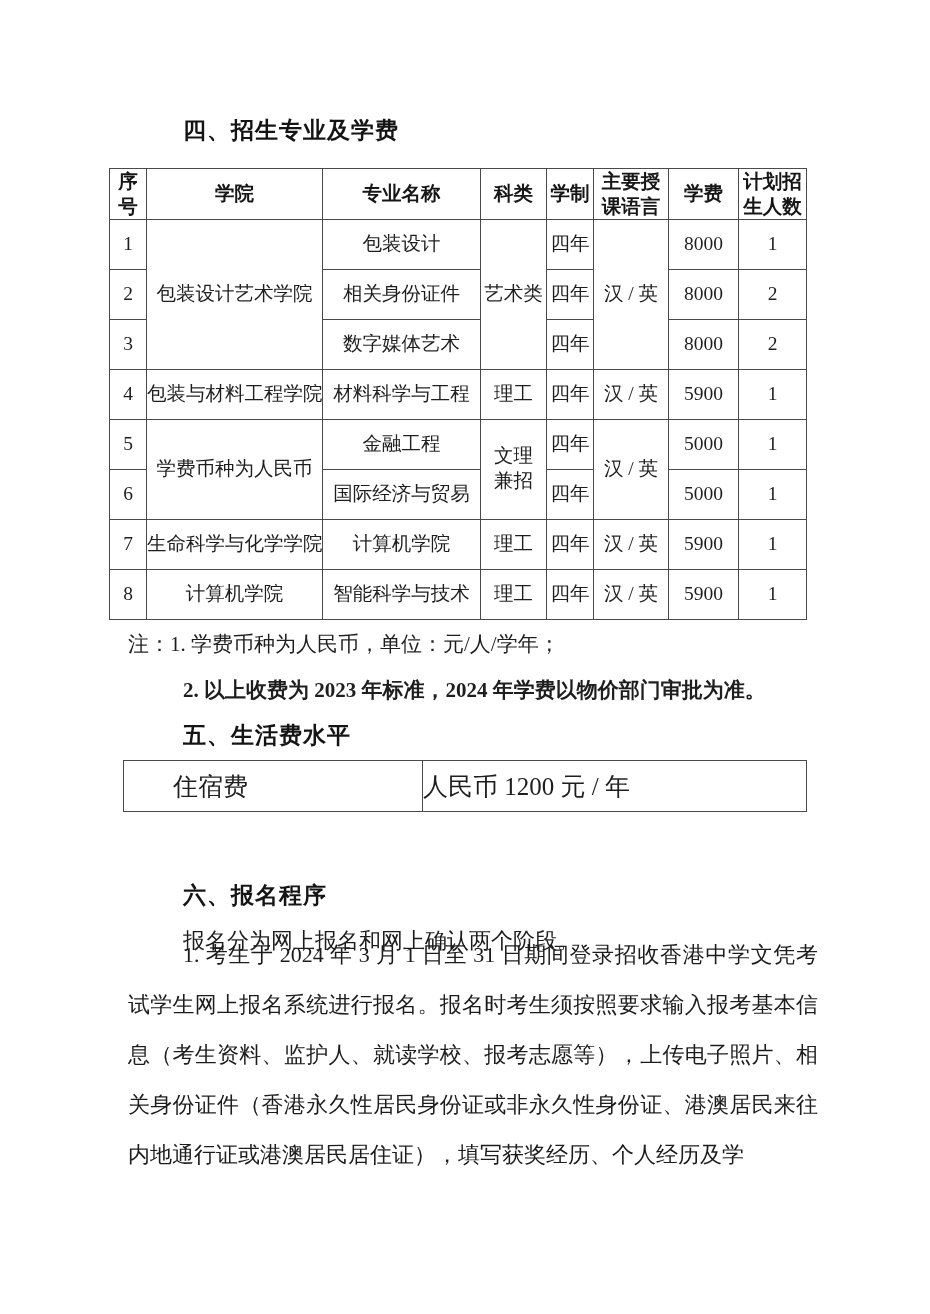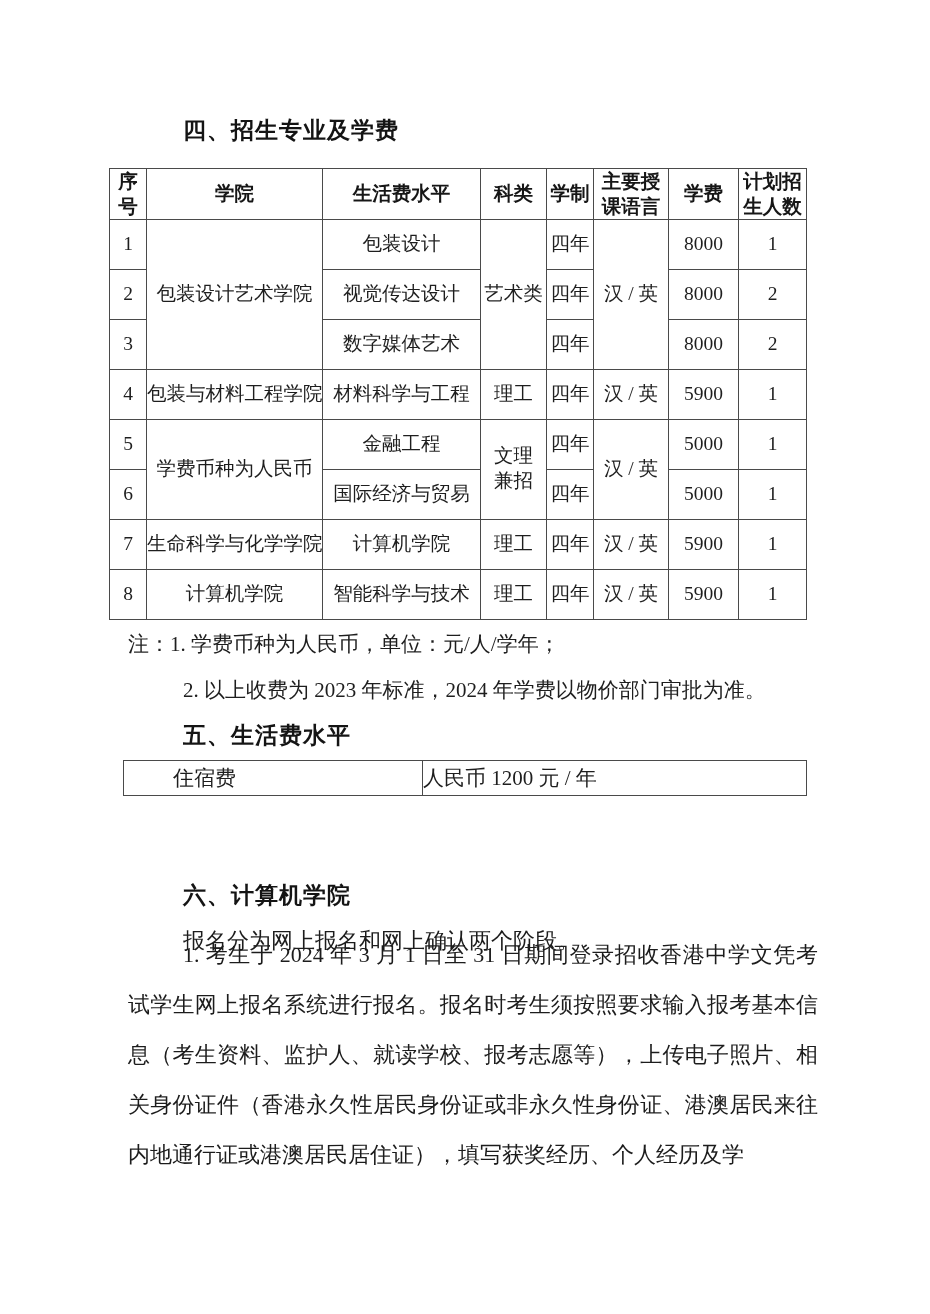--- a/index.html
+++ b/index.html
@@ -63,35 +63,35 @@
 
   
   .note-line {
     position: absolute;
     font-size: 21px;
     line-height: 26px;
     white-space: nowrap;
     text-align: center;
   }
   #note1 { left: 128px; top: 631px; }
-  #note2 { left: 183px; top: 677px; }
+  #note2 { left: 183px; top: 677px; font-weight: bold; }
 
   
   table.living {
     position: absolute;
     left: 123px;
     top: 760px;
     width: 683px;
     border-collapse: collapse;
     table-layout: fixed;
   }
   table.living td {
     border: 1.8px solid #4a4a4a;
-    font-size: 21px;
-    height: 35px;
+    font-size: 25px;
+    height: 51px;
     vertical-align: middle;
     white-space: nowrap;
     overflow: hidden;
   }
   table.living td.label { text-align: left; padding-left: 49px; }
   table.living td.value { }
 
   
   .body-par {
     position: absolute;
@@ -124,42 +124,42 @@
       <col style="width:47px">
         <col style="width:75px">
         <col style="width:70px">
         <col style="width:68px">
     </colgroup>
     <tbody>
         <tr>
       <th>序
 号</th>
       <th>学院</th>
-      <th>生活费水平</th>
+      <th>专业名称</th>
       <th>科类</th>
       <th>学制</th>
       <th>主要授
 课语言</th>
       <th>学费</th>
       <th>计划招
 生人数</th>
     </tr>
     <tr>
       <td>1</td>
       <td rowspan="3">包装设计艺术学院</td>
       <td>包装设计</td>
       <td rowspan="3" class="cat">艺术类</td>
       <td>四年</td>
       <td rowspan="3">汉 / 英</td>
       <td>8000</td>
       <td>1</td>
     </tr>
     <tr>
       <td>2</td>
-      <td>视觉传达设计</td>
+      <td>相关身份证件</td>
       <td>四年</td>
       <td>8000</td>
       <td>2</td>
     </tr>
     <tr>
       <td>3</td>
       <td>数字媒体艺术</td>
       <td>四年</td>
       <td>8000</td>
       <td>2</td>
@@ -226,19 +226,19 @@
         <col style="width:384px">
     </colgroup>
     <tbody>
         <tr>
       <td class="label">住宿费</td>
       <td class="value">人民币 1200 元 / 年</td>
     </tr>
   </tbody>
     </table>
 
-  <div id="sec6-title" class="sec-heading">六、计算机学院</div>
+  <div id="sec6-title" class="sec-heading">六、报名程序</div>
 
   <div id="par1" class="body-par">报名分为网上报名和网上确认两个阶段。</div>
 
   <div id="par2" class="body-par">1. 考生于 2024 年 3 月 1 日至 31 日期间登录招收香港中学文凭考试学生网上报名系统进行报名。报名时考生须按照要求输入报考基本信息（考生资料、监护人、就读学校、报考志愿等），上传电子照片、相关身份证件（香港永久性居民身份证或非永久性身份证、港澳居民来往内地通行证或港澳居民居住证），填写获奖经历、个人经历及学</div>
 
 </div>
 
 </body></html>

